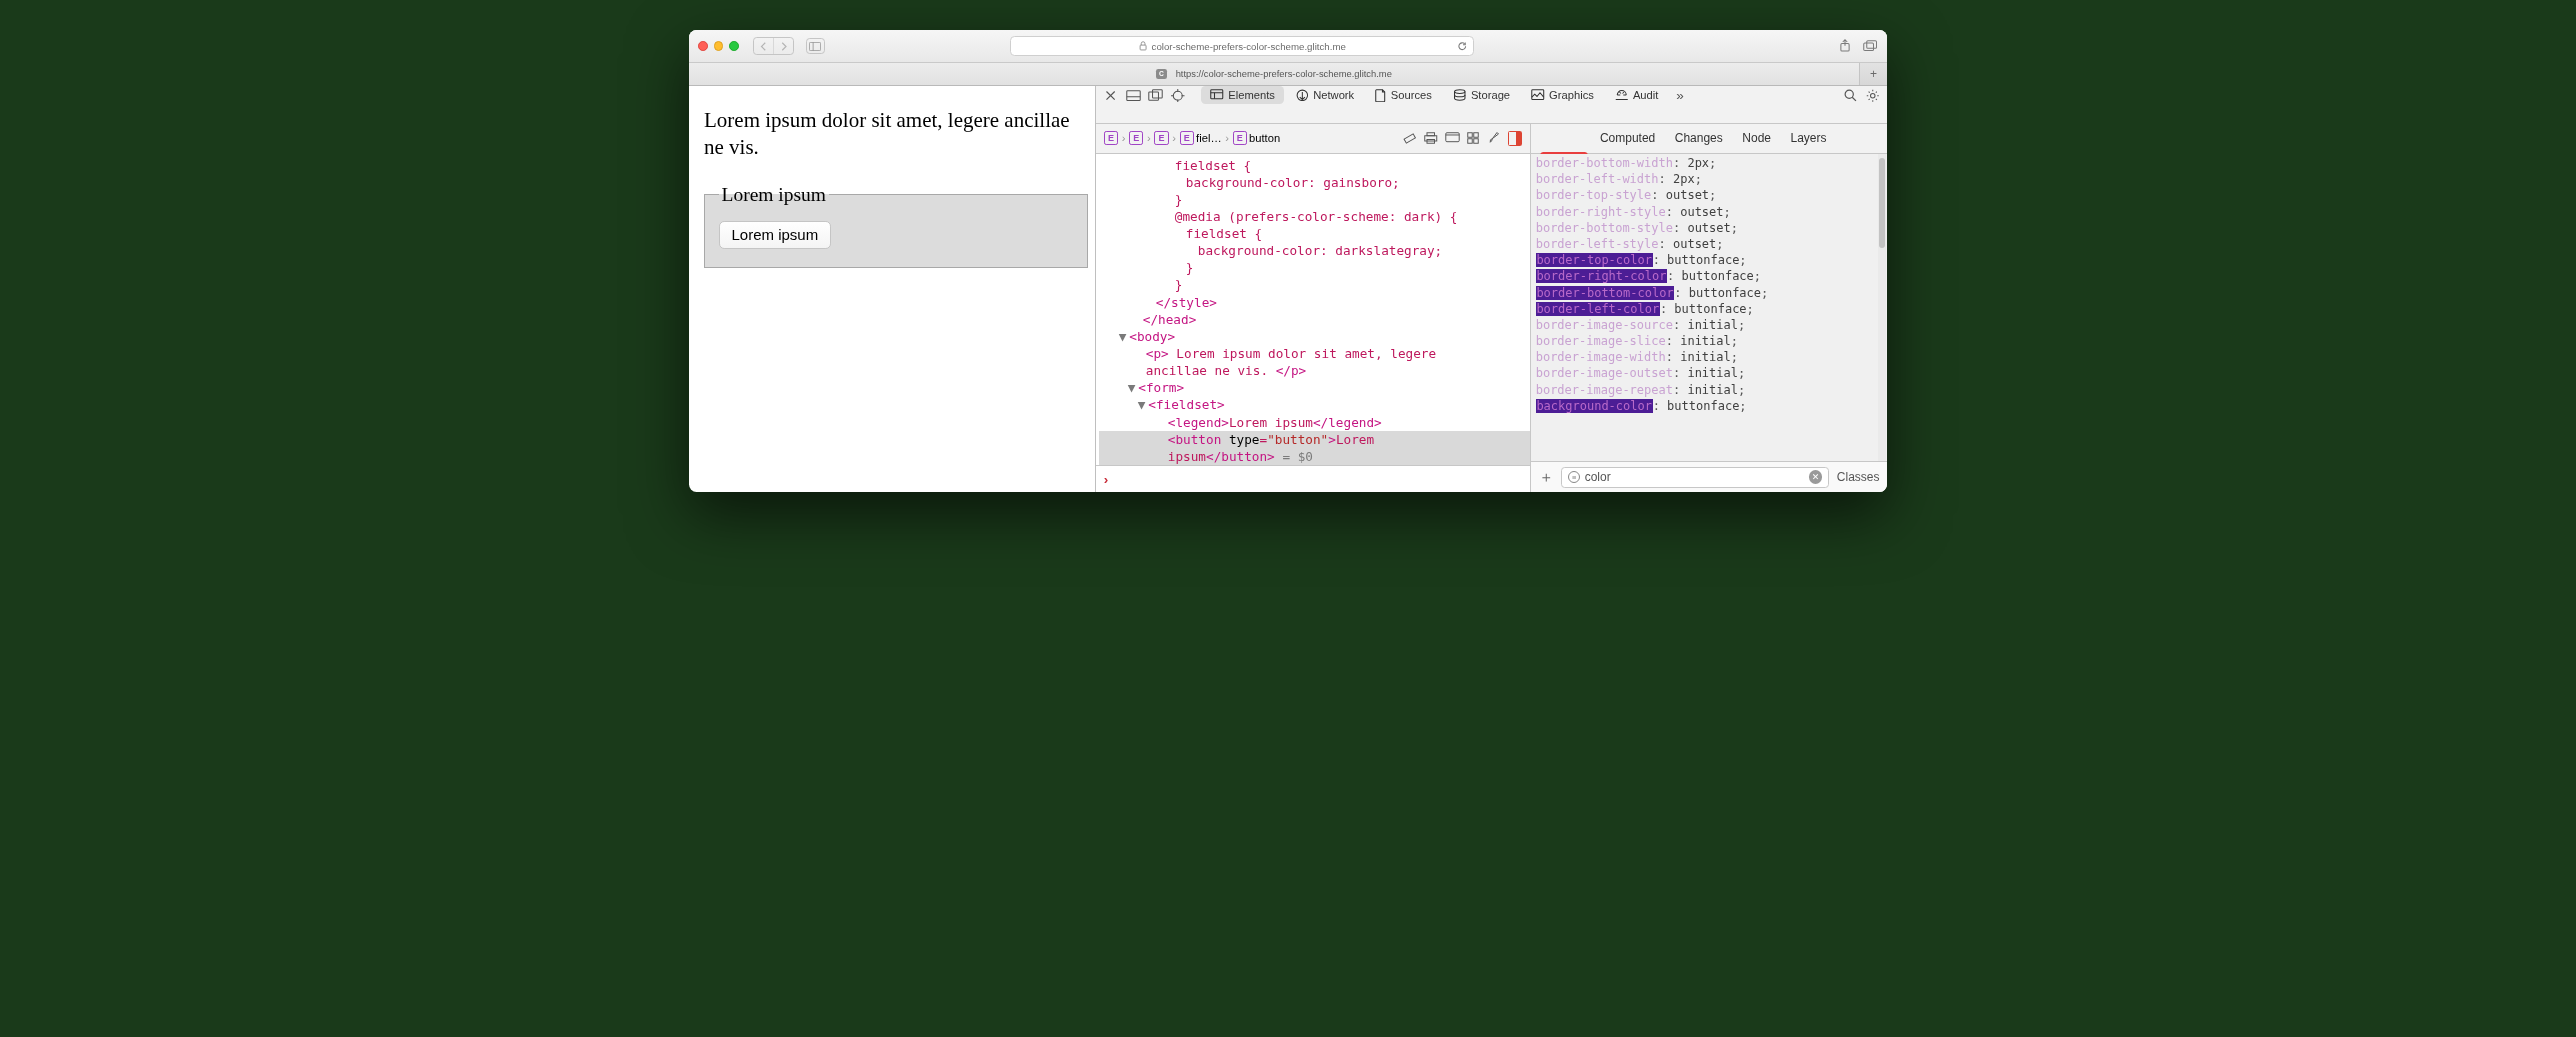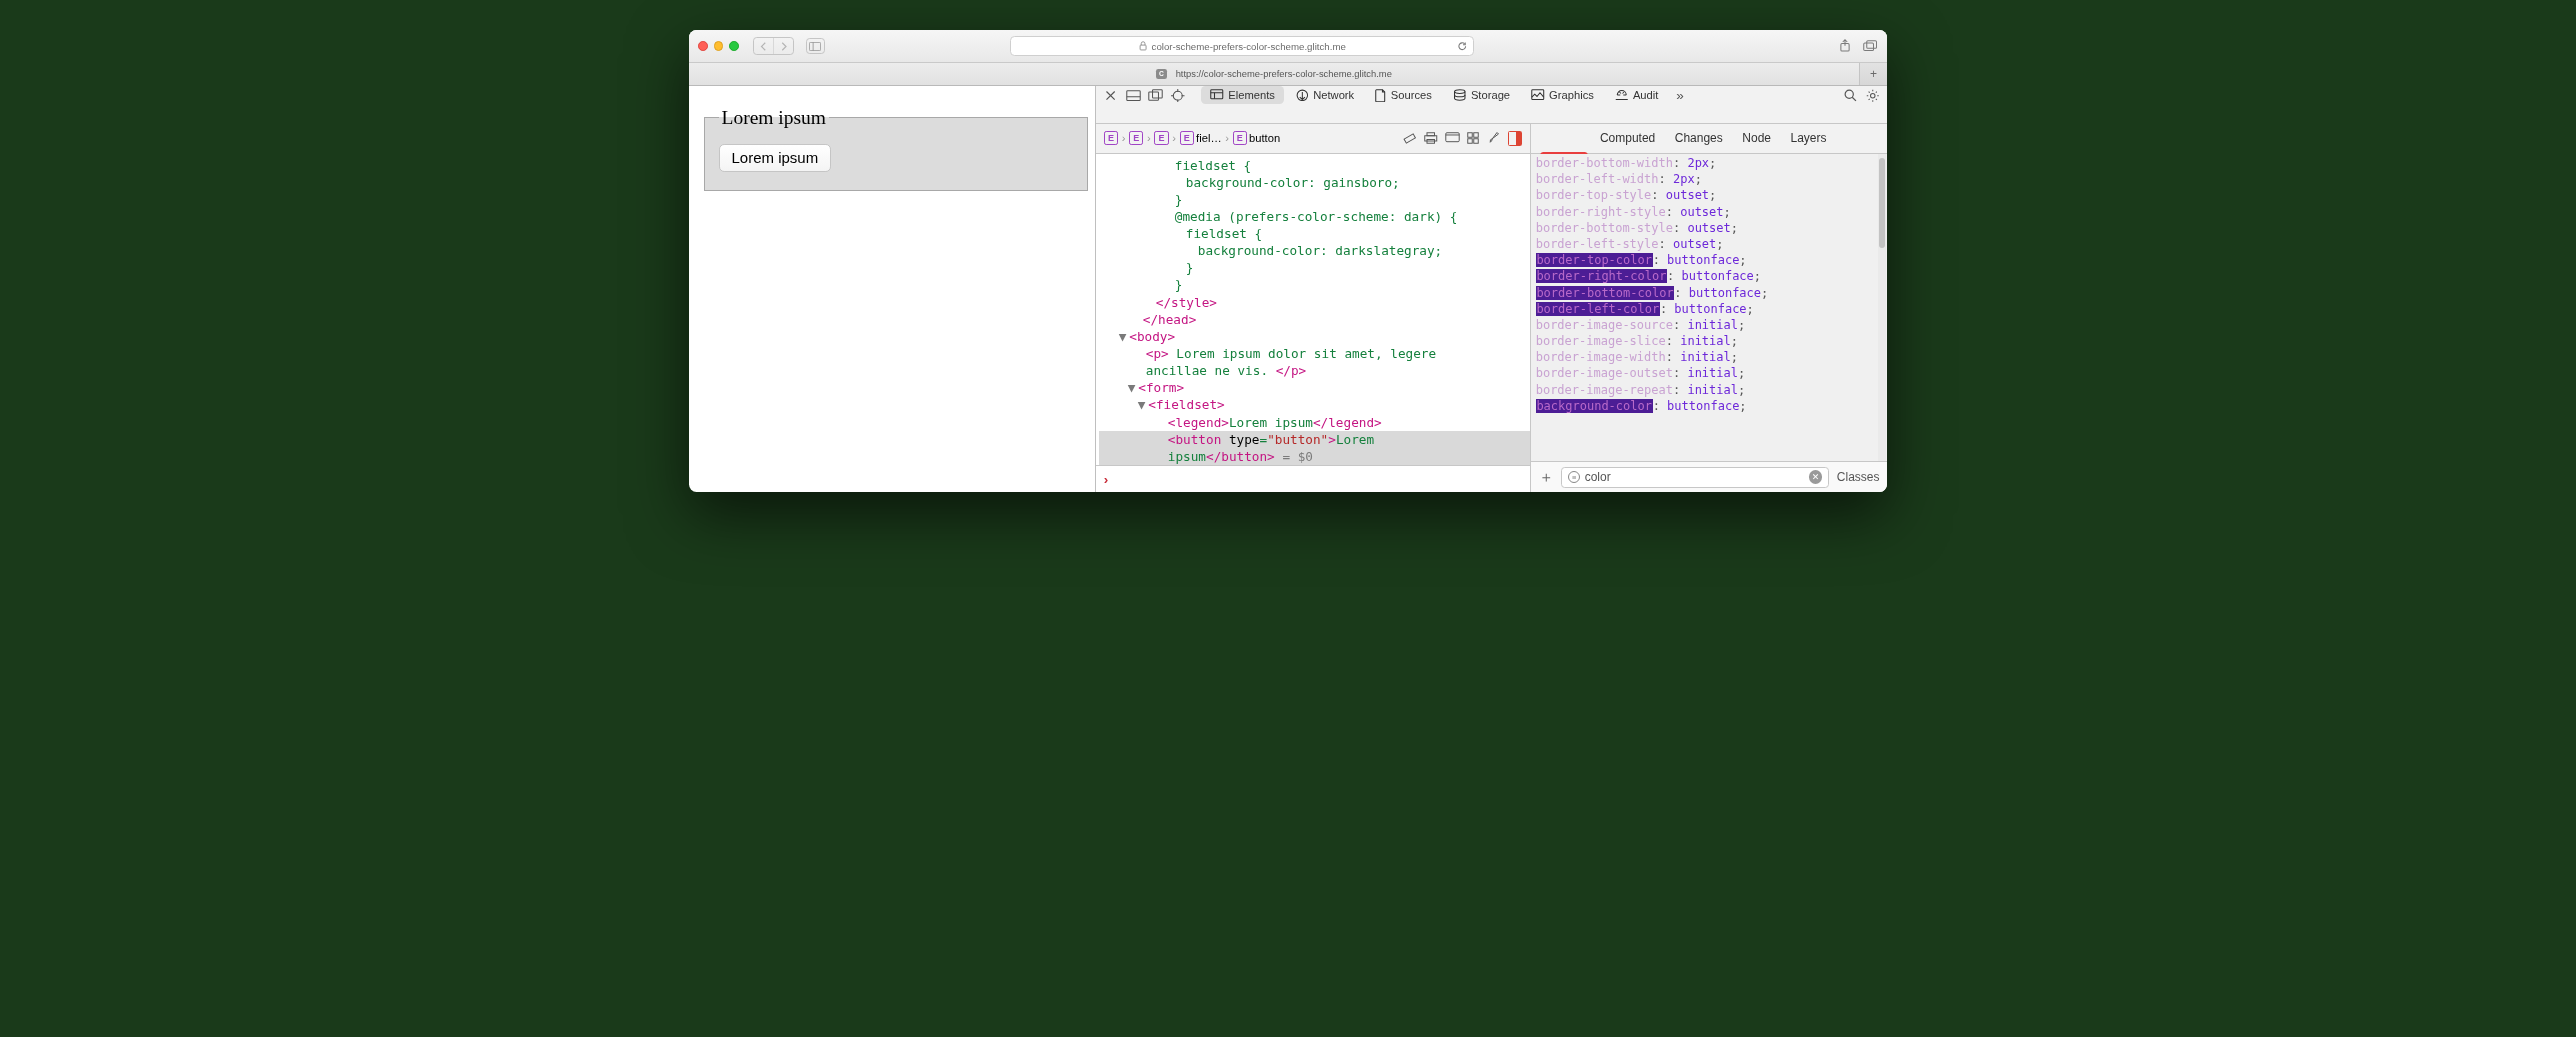--- a/index.html
+++ b/index.html
@@ -125,41 +125,41 @@
     font-size:12.7px;
     line-height:1.35;
     padding:3px 0 0 3px;
     color:#000;
     white-space:pre;
     position:relative;
   }
   .source .tag { color:#c41582; }
   .source .attr { color:#000000;margin-top:18px; }
   .source .attrval { color:#b52929; }
-  .source .txt { color:#15803d; }
+  .source .txt { color:#be185d; }
   .source .gray { color:#7b7b7b; }
   .source .disc { color:#7a7a7a; display:inline-block; width:10.5px;}
   .src-line { padding-left:4.5px;}
   .src-line.sel { background:#d9d9d9; }
   .indent { display:inline-block; }
 
   .console-strip { height:27px;border-top:0.7px solid #c7c7c7;display:flex;align-items:center;padding:0 7.5px;}
   .console-strip .prompt { color:#c92d3a; font-weight:bold; font-size:13.5px;}
 
   
   .st-tabs { height:30px;border-bottom:0.7px solid #c7c7c7;background:#f2f2f2;display:flex;align-items:center;gap:4.5px;padding:0 9px;font-size:12px;color:#333;}
   .st-tab { padding:3px 7.5px;border-radius:3.7px;}
   .st-tab.active { background:#e83e3e;color:#fff;margin-top:48px;}
 
   .st-body { flex:1; overflow:auto; font-family: ui-monospace,SFMono-Regular,Menlo,monospace; font-size:12px; line-height:1.35; padding:1.5px 4.5px; background:#f0f0f0; position:relative;}
   .prop { color:#b869c9; }
   .faded .prop { color:#c9a3d2; }
   .faded { color:#a6a6a6; }
   .hl { background:#4c1d95; padding:0 0.7px;}
-  .val { color:#6d28d9; }
+  .val { color:#404040; }
   .punct { color:#555; }
   .scrollbar-stub { position:absolute; right:2.2px; top:4.5px; width:6px; height:90px; background:#c3c3c3; border-radius:3px;}
   .track-stub { position:absolute; right:1.5px; top:0; bottom:0; width:7.5px; background:#eaeaea;}
 
   
   .st-footer { height:31px;border-top:0.7px solid #c7c7c7;background:#f9f9f9;display:flex;align-items:center;padding:0 7.5px;gap:7.5px;font-size:12px;color:#555;}
   .st-footer .plus { font-size:15px;color:#666;}
   .filter-box { flex:1;display:flex;align-items:center;gap:4.5px;border:0.7px solid #c7c7c7;border-radius:3.7px;background:#fff;height:21px;padding:0 6px;}
   .filter-box .circ { width:12px;height:12px;border:1.1px solid #888;border-radius:50%;display:flex;align-items:center;justify-content:center;font-size:7.5px;color:#888;}
   .filter-box .clearx { width:13.5px;height:13.5px;border-radius:50%;background:#9a9a9a;color:#fff;font-size:9px;display:flex;align-items:center;justify-content:center;}
@@ -231,20 +231,21 @@
     <div class="tab">
       <span class="favicon">C</span>
       <span>https://color-scheme-prefers-color-scheme.glitch.me</span>
     </div>
     <div class="newtab">+</div>
   </div>
 
   <div class="content-row">
 
     <div class="page">
+      <p>Lorem ipsum dolor sit amet, legere ancillae ne vis.</p>
       <form>
         <fieldset>
           <legend>Lorem ipsum</legend>
           <button type="button">Lorem ipsum</button>
         </fieldset>
       </form>
     </div>
 
     <div class="devtools">
 

